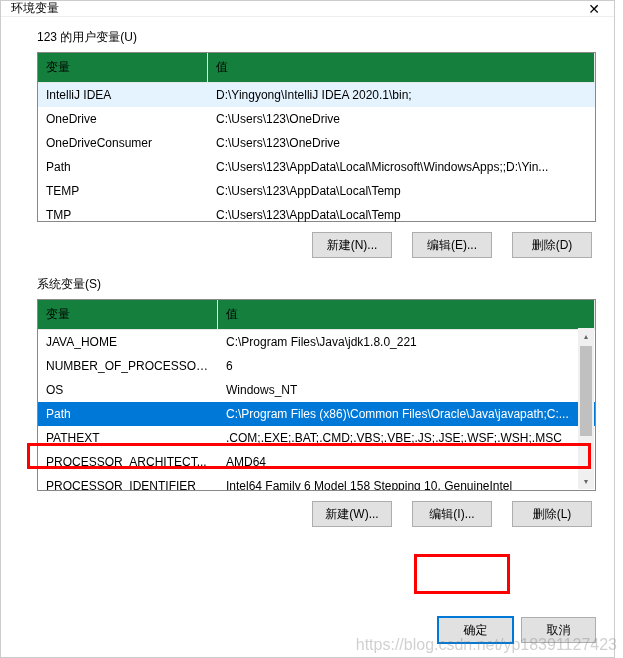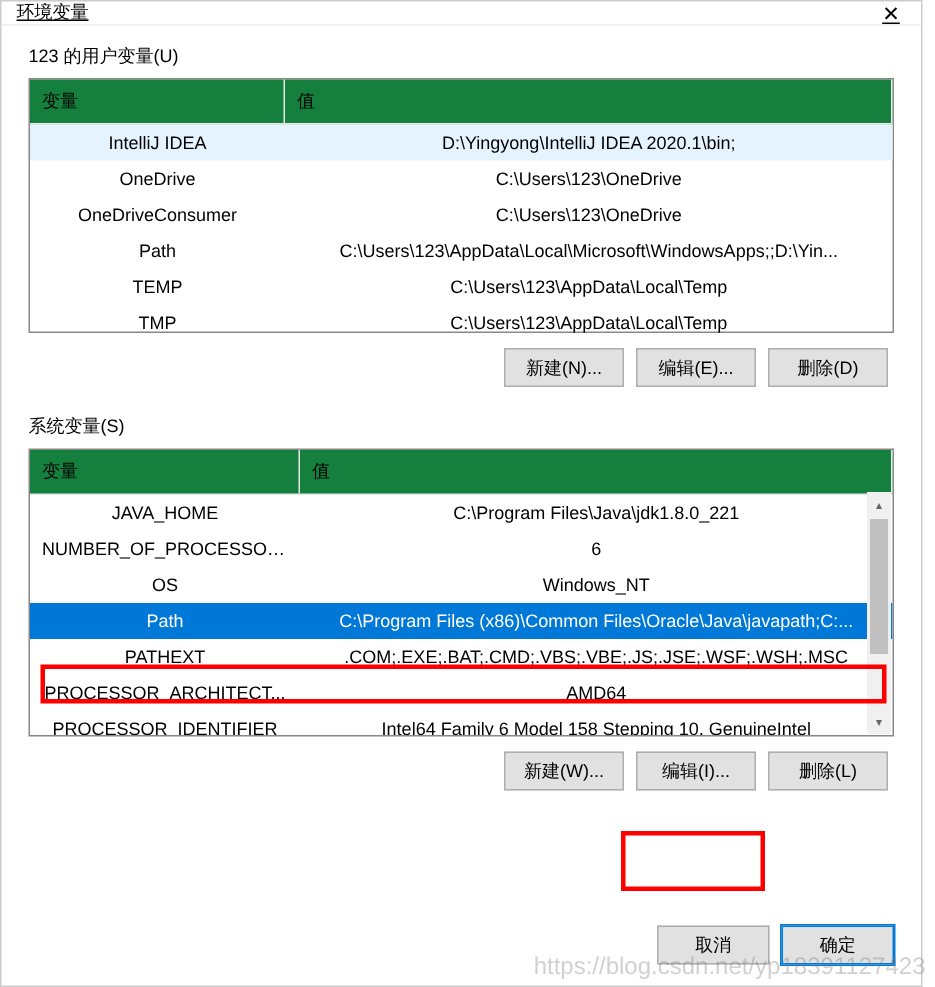--- a/index.html
+++ b/index.html
@@ -1,43 +1,43 @@
 <!DOCTYPE html>
 <html><head>
 <meta charset="utf-8">
 <style>
 * { box-sizing: border-box; margin: 0; padding: 0; }
 body { font-family: "Microsoft YaHei", "Segoe UI", sans-serif; font-size: 12px; background: #fff; width: 623px; height: 658px; overflow: hidden; position: relative; }
 .dialog { width: 615px; height: 658px; background: #fff; border: 1px solid #ccc; position: relative; }
-.titlebar { height: 16px; display: flex; align-items: center; justify-content: space-between; padding: 0 0 0 10px; border-bottom: 1px solid #eee; text-decoration: underline; }
+.titlebar { height: 16px; display: flex; align-items: center; justify-content: space-between; padding: 0 0 0 10px; border-bottom: 1px solid #eee; }
 .titlebar .title { font-size: 12px; }
 .titlebar .close { width: 40px; height: 30px; display: flex; align-items: center; justify-content: center; cursor: pointer; font-size: 14px; }
-.content { padding: 12px 18px 10px 18px; }
+.content { padding: 12px 18px 10px 18px; margin-left: 18px; }
 .group { margin-bottom: 18px; }
 .group-label { font-size: 12px; margin-bottom: 6px; display: block; }
 .table-wrap { border: 1px solid #888; background: #fff; position: relative; }
 .table-header { display: flex; background: #15803d; border-bottom: 1px solid #e8e8e8; }
 .table-header .col { padding: 6px 8px; font-size: 12px; border-right: 1px solid #e8e8e8; }
 .col-name { width: 170px; flex-shrink: 0; }
 .col-value { flex: 1; overflow: hidden; white-space: nowrap; text-overflow: ellipsis; }
 .table-body { }
-.row { display: flex; padding: 3px 0; font-size: 12px; text-align: center; }
+.row { display: flex; padding: 3px 0; font-size: 12px; }
 .row .cell { padding: 2px 8px; overflow: hidden; white-space: nowrap; text-overflow: ellipsis; }
 .row .cell-name { width: 170px; flex-shrink: 0; }
 .row .cell-value { flex: 1; }
 .row.selected { background: #e5f3ff; }
 .row.path-selected { background: #0078d7; color: #fff; }
 .user-table .table-body { height: 138px; }
 .sys-table { position: relative; }
 .sys-table .table-body { height: 160px; overflow: hidden; }
 .scrollbar { position: absolute; right: 1px; top: 28px; bottom: 1px; width: 16px; background: #f0f0f0; }
 .scroll-up, .scroll-down { height: 16px; background: #f0f0f0; display: flex; align-items: center; justify-content: center; font-size: 8px; color: #666; }
 .scroll-thumb { position: absolute; left: 2px; right: 2px; top: 18px; height: 90px; background: #c0c0c0; }
 .scroll-down { position: absolute; bottom: 0; left: 0; right: 0; }
-.btn-row { display: flex; justify-content: flex-end; gap: 8px; margin-top: 10px; padding-right: 4px; }
+.btn-row { display: flex; justify-content: flex-end; gap: 20px; margin-top: 10px; padding-right: 4px; }
 .btn { min-width: 80px; height: 26px; background: #e1e1e1; border: 1px solid #adadad; font-size: 12px; font-family: inherit; cursor: pointer; padding: 0 12px; }
 .dialog-btns { position: absolute; bottom: 14px; right: 18px; display: flex; gap: 8px; }
 .dialog-btns .btn { min-width: 75px; }
 .btn.primary { border: 1px solid #0078d7; outline: 1px solid #0078d7; }
 .red-box-1 { position: absolute; border: 3px solid #ff0000; pointer-events: none; left: 26px; top: 442px; width: 564px; height: 26px; }
 .red-box-2 { position: absolute; border: 3px solid #ff0000; pointer-events: none; left: 413px; top: 553px; width: 96px; height: 40px; }
 .sys-table .col-name { width: 180px; }
 .sys-table .cell-name { width: 180px; }
 .watermark { position: absolute; right: 6px; bottom: 4px; font-size: 16px; color: rgba(120,120,120,0.35); letter-spacing: 0; pointer-events: none; }
 </style>
@@ -141,21 +141,21 @@
       <div class="btn-row">
         <button class="btn">新建(W)...</button>
         <button class="btn">编辑(I)...</button>
         <button class="btn">删除(L)</button>
       </div>
     </div>
 
   </div>
 
   <div class="dialog-btns">
+    <button class="btn primary">确定</button>
     <button class="btn">取消</button>
-    <button class="btn primary">确定</button>
   </div>
 
   <div class="red-box-1"></div>
   <div class="red-box-2"></div>
 </div>
 
 <div class="watermark">https://blog.csdn.net/yp18391127423</div>
 
 </body></html>

